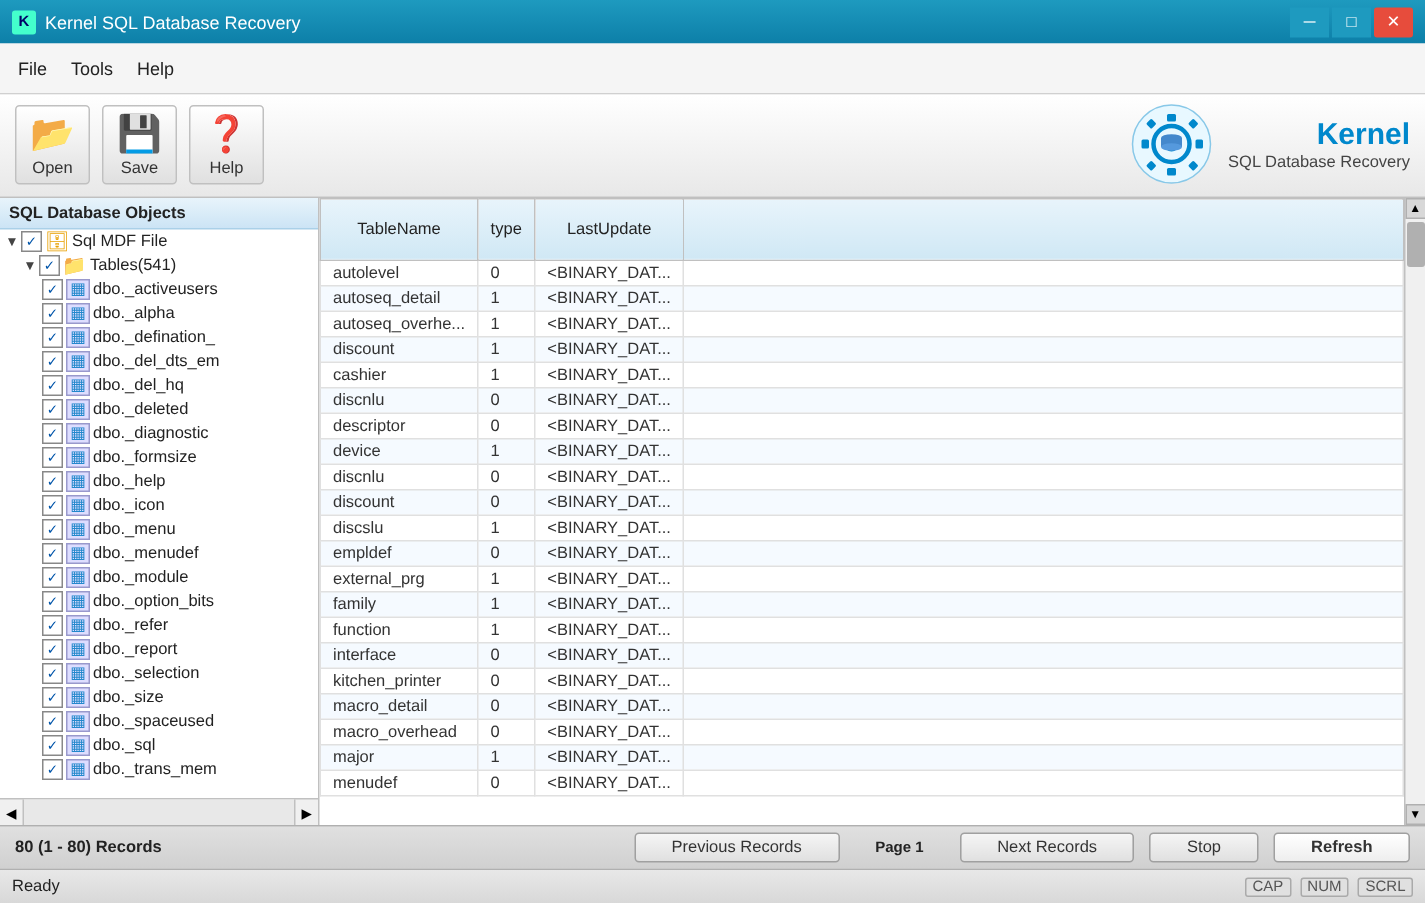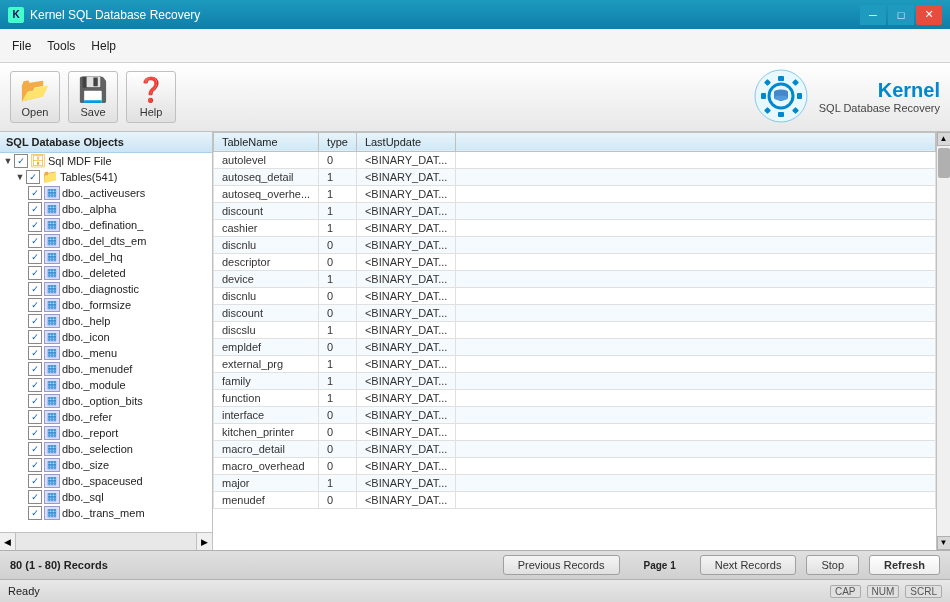--- a/index.html
+++ b/index.html
@@ -95,41 +95,41 @@
     .tree-item { display: flex; align-items: center; padding: 1px 2px; cursor: pointer; white-space: nowrap; font-size: 11px; }
     .tree-expand { width: 12px; height: 12px; display: inline-flex; align-items: center; justify-content: center; font-size: 9px; color: #444; }
     .tree-check { width: 14px; height: 14px; border: 1px solid #888; background: #fff; display: inline-flex; align-items: center; justify-content: center; font-size: 9px; color: #0055aa; margin-right: 2px; flex-shrink: 0; }
     .tree-check.checked::before { content: '✓'; }
     .tree-icon { width: 16px; height: 14px; margin-right: 2px; display: inline-flex; align-items: center; justify-content: center; flex-shrink: 0; }
     .folder-icon { color: #e8a000; font-size: 13px; }
     .table-icon { color: #2288cc; font-size: 11px; background: #ddf; border: 1px solid #99c; padding: 0 1px; }
     .tree-label { font-size: 11px; color: #222; }
     .data-table { width: 100%; border-collapse: collapse; font-size: 11px; }
     .data-table thead tr { background: linear-gradient(to bottom, #e8f4fb, #d0e8f5); }
-    .data-table th { border: 1px solid #c0c0c0; padding: 3px 8px; text-align: left; font-weight: normal; color: #222; position: sticky; top: 0; background: linear-gradient(to bottom, #e8f4fb, #d0e8f5); }
+    .data-table th { border: 1px solid #c0c0c0; padding: 14px 8px; text-align: center; font-weight: normal; color: #222; position: sticky; top: 0; background: linear-gradient(to bottom, #e8f4fb, #d0e8f5); }
     .data-table td { border: 1px solid #e0e0e0; padding: 2px 8px; color: #333; }
     .data-table tr:nth-child(even) td { background: #f5faff; }
     .type-0 { color: #e06000; }
     .type-1 { color: #222; }
     .binary { color: #555; }
 
     
     .status-bar {
       background: linear-gradient(to bottom, #e0e0e0, #d0d0d0);
       border-top: 1px solid #b0b0b0;
       height: 30px;
       display: flex;
       align-items: center;
       padding: 0 10px;
       gap: 10px;
       font-size: 11px;
     }
     .records-info { flex: 1; font-weight: bold; color: #222; }
     .nav-btn {
-      padding: 3px 14px;
+      padding: 3px 24px;
       border: 1px solid #a0a0a0;
       background: linear-gradient(to bottom, #f5f5f5, #e0e0e0);
       border-radius: 3px;
       cursor: pointer;
       font-size: 11px;
       color: #333;
     }
     .nav-btn.active { background: linear-gradient(to bottom, #ffffff, #eeeeee); font-weight: bold; }
     .page-indicator { padding: 3px 14px; font-weight: bold; font-size: 10px; color: #222; }
 

